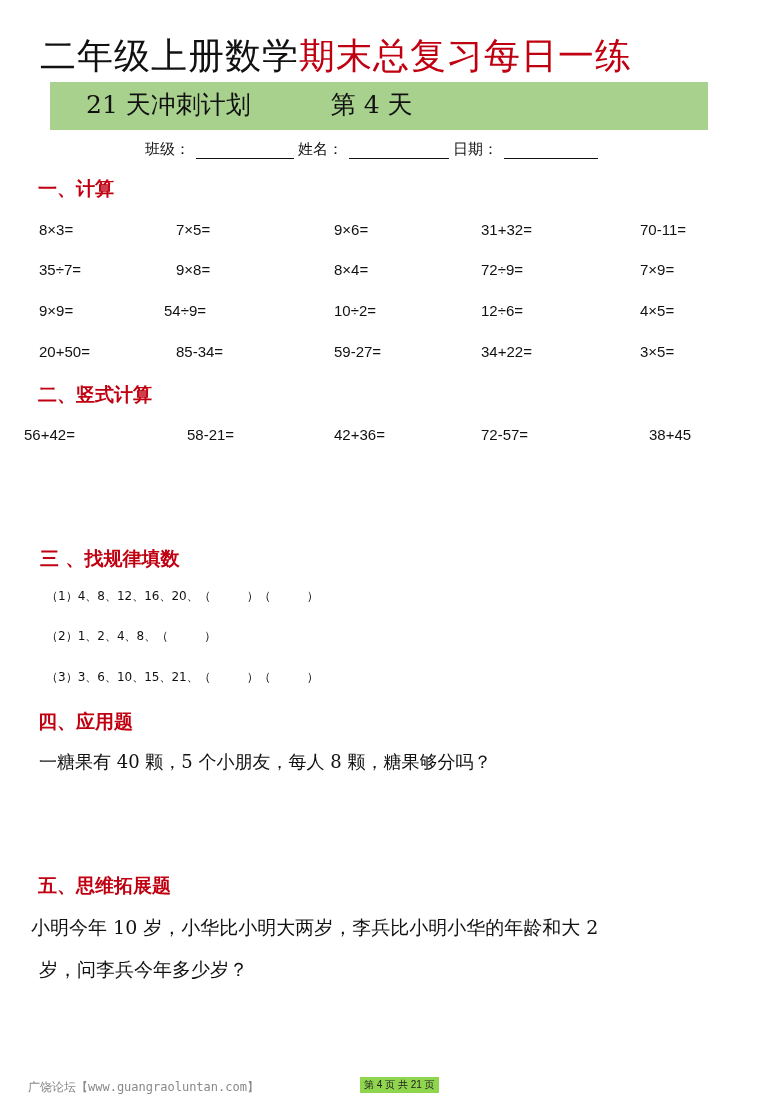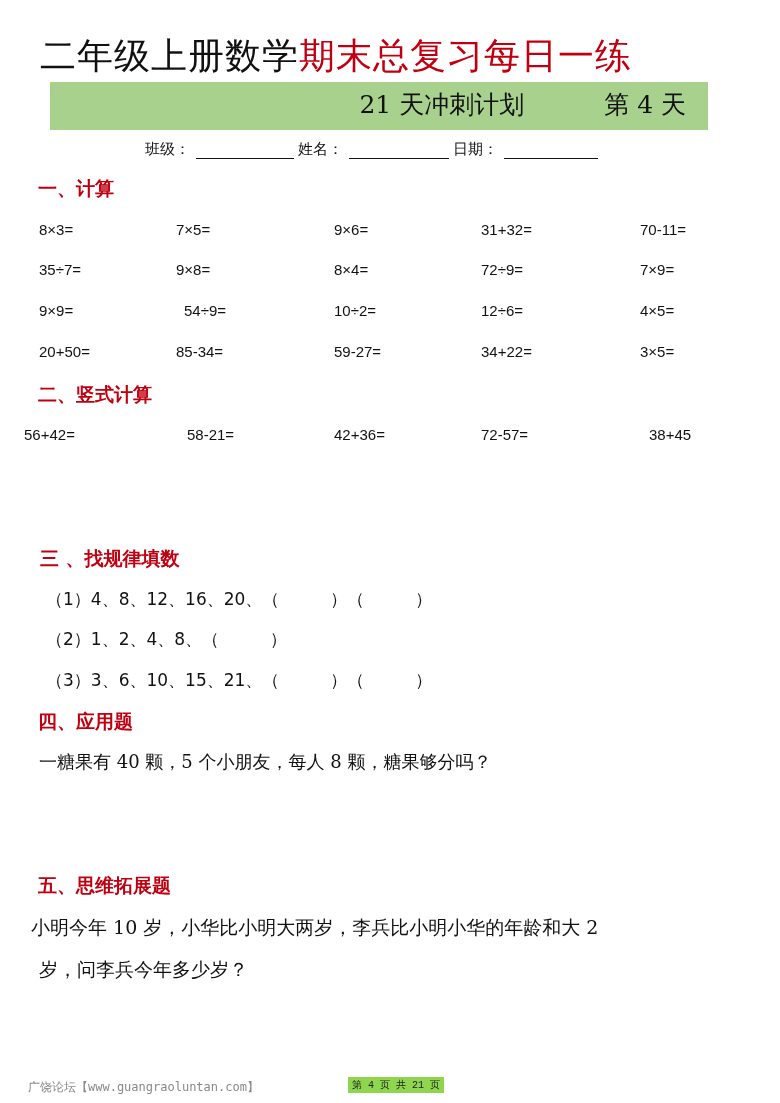--- a/index.html
+++ b/index.html
@@ -3,30 +3,30 @@
 <meta charset="utf-8">
 <style>
   html, body { margin:0; padding:0; background:#fff; }
   body { width:780px; height:1103px; position:relative; overflow:hidden;
          font-family:"DejaVu Sans", sans-serif; color:#111; }
   .abs { position:absolute; white-space:nowrap; }
   .title { top:32px; left:40px; width:700px; font-size:36px; font-weight:normal; letter-spacing:1px; }
   .title .black { color:#111; }
   .title .red { color:#c00010; }
   .banner { top:82px; left:50px; width:658px; height:48px; background:#a9d18e; }
-  .banner-text { top:88px; left:50px; width:672px; text-align:right; font-size:25px; font-family:"DejaVu Serif", serif; color:#111; }
+  .banner-text { top:88px; left:50px; width:672px; text-align:left; font-size:25px; font-family:"DejaVu Serif", serif; color:#111; }
   .banner-text span { display:inline-block; margin:0 36px; }
   .info { top:140px; left:145px; font-size:15px; font-family:"DejaVu Serif", serif; }
   .info .line { display:inline-block; border-bottom:1px solid #111; height:14px; vertical-align:bottom; margin:0 4px 0 6px; }
   .h { font-size:19px; font-weight:bold; color:#c00010; font-family:"DejaVu Serif", serif; }
   .calc { font-size:15px; font-family:"Liberation Sans", sans-serif; }
-  .seq { font-size:17px; }
+  .seq { font-size:12px; }
   .text { font-size:18px; font-family:"DejaVu Serif", serif;text-align:center; }
   .footer-left { top:1079px; left:28px; font-size:12px; color:#888; font-family:"DejaVu Sans Mono", monospace; }
-  .footer-page { top:1077px; left:348px; font-size:10px; background:#8fd64e; color:#222; padding:1px 4px; font-family:Liberation Mono, monospace; }
+  .footer-page { top:1077px; left:360px; font-size:10px; background:#8fd64e; color:#222; padding:1px 4px; font-family:Liberation Sans, sans-serif; }
 </style>
 </head>
 <body>
 
 <div class="abs title"><span class="black">二年级上册数学</span><span class="red">期末总复习每日一练</span></div>
 
 <div class="abs banner"></div>
 <div class="abs banner-text">
   <span>21 天冲刺计划</span>
   <span>第 4 天</span>
@@ -44,21 +44,21 @@
 <div class="abs calc" style="top:221px;left:481px">31+32=</div>
 <div class="abs calc" style="top:221px;left:640px">70-11=</div>
 
 <div class="abs calc" style="top:261px;left:39px">35÷7=</div>
 <div class="abs calc" style="top:261px;left:176px">9×8=</div>
 <div class="abs calc" style="top:261px;left:334px">8×4=</div>
 <div class="abs calc" style="top:261px;left:481px">72÷9=</div>
 <div class="abs calc" style="top:261px;left:640px">7×9=</div>
 
 <div class="abs calc" style="top:302px;left:39px">9×9=</div>
-<div class="abs calc" style="top:302px;left:184px">54÷9=</div>
+<div class="abs calc" style="top:302px;left:164px">54÷9=</div>
 <div class="abs calc" style="top:302px;left:334px">10÷2=</div>
 <div class="abs calc" style="top:302px;left:481px">12÷6=</div>
 <div class="abs calc" style="top:302px;left:640px">4×5=</div>
 
 <div class="abs calc" style="top:343px;left:39px">20+50=</div>
 <div class="abs calc" style="top:343px;left:176px">85-34=</div>
 <div class="abs calc" style="top:343px;left:334px">59-27=</div>
 <div class="abs calc" style="top:343px;left:481px">34+22=</div>
 <div class="abs calc" style="top:343px;left:640px">3×5=</div>
 

